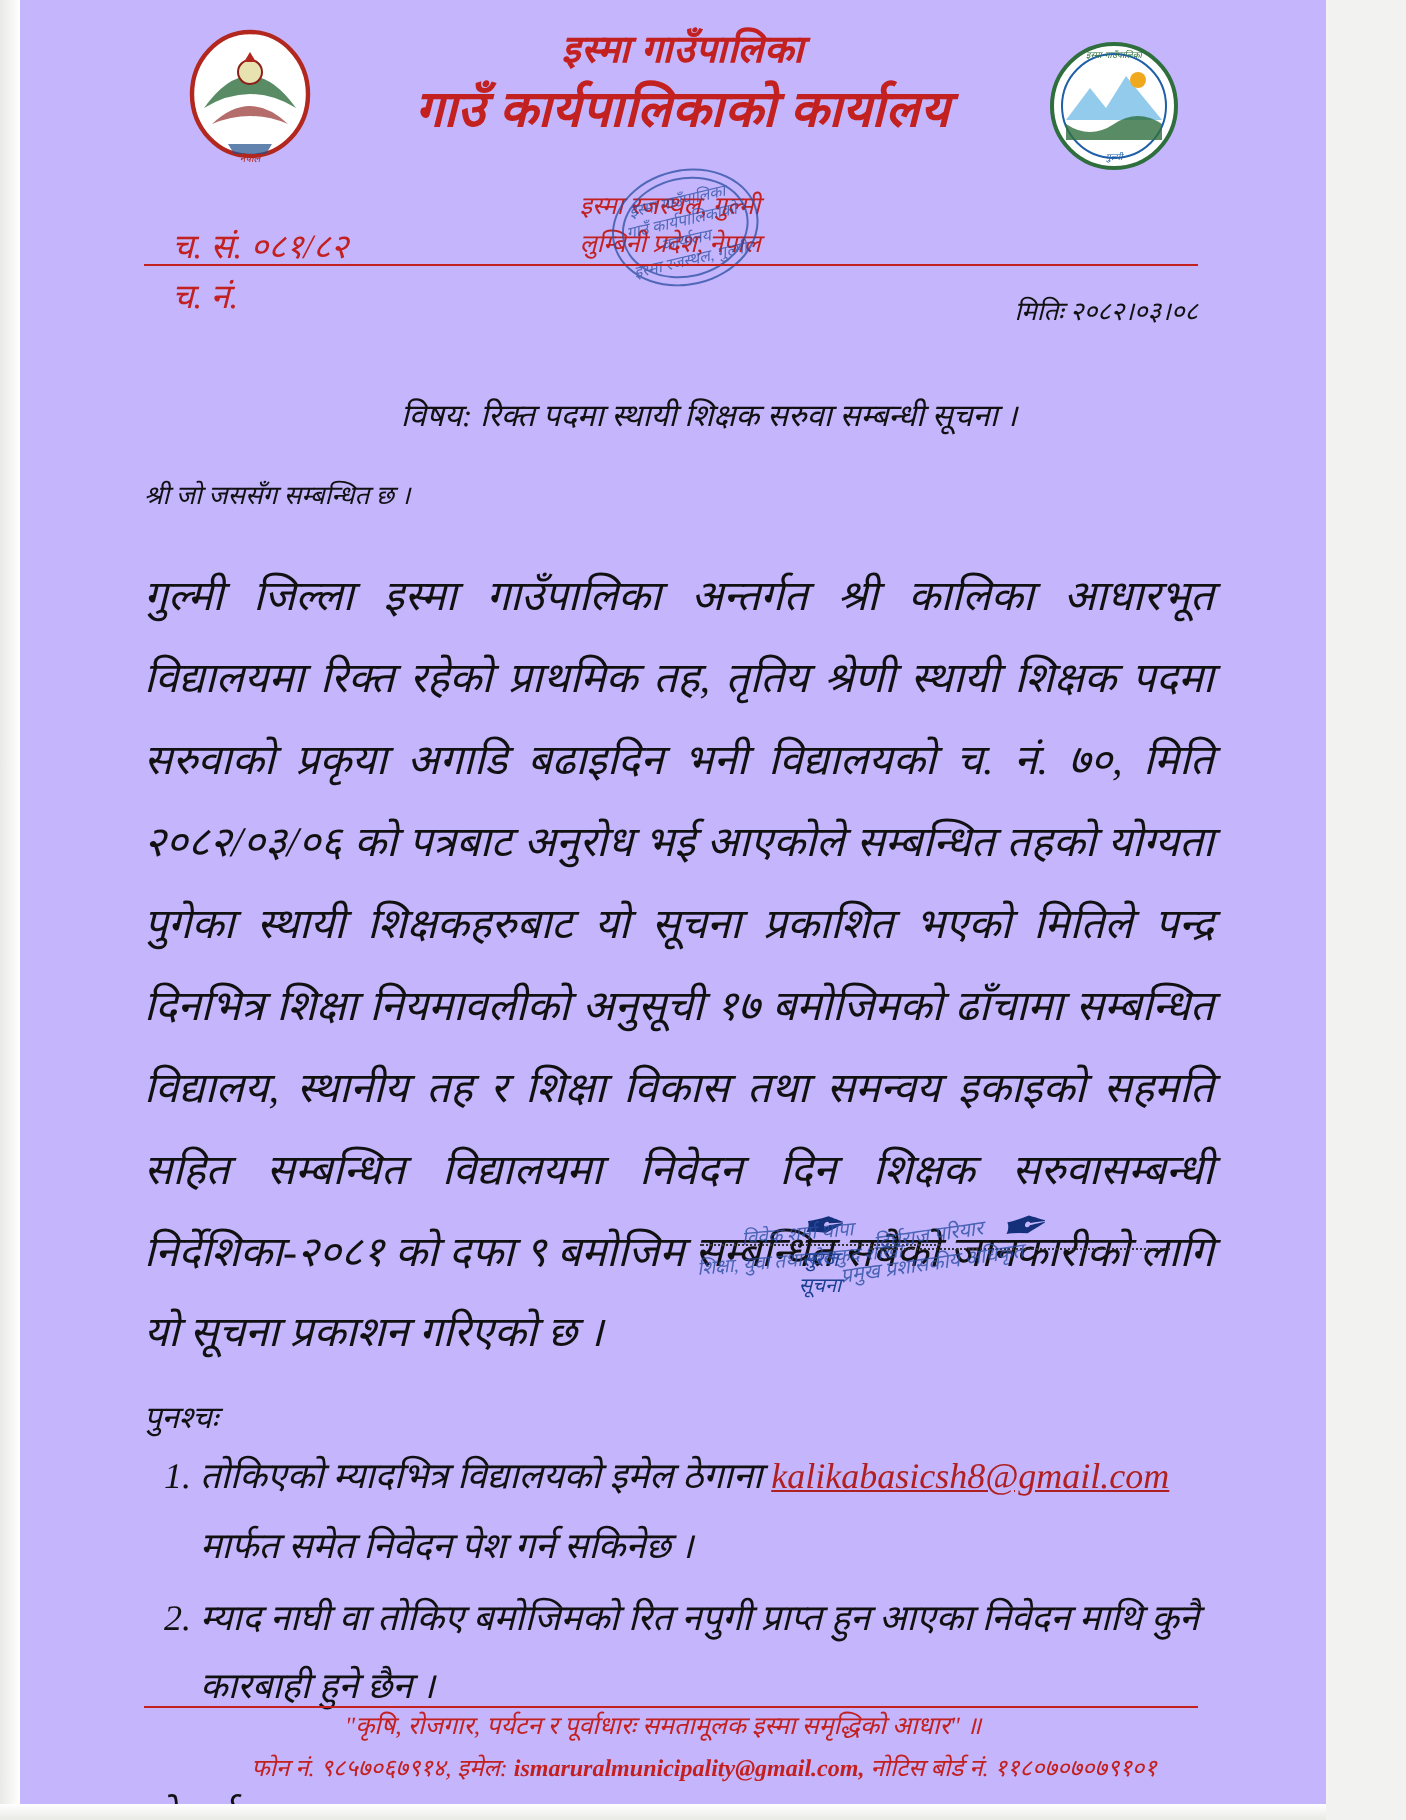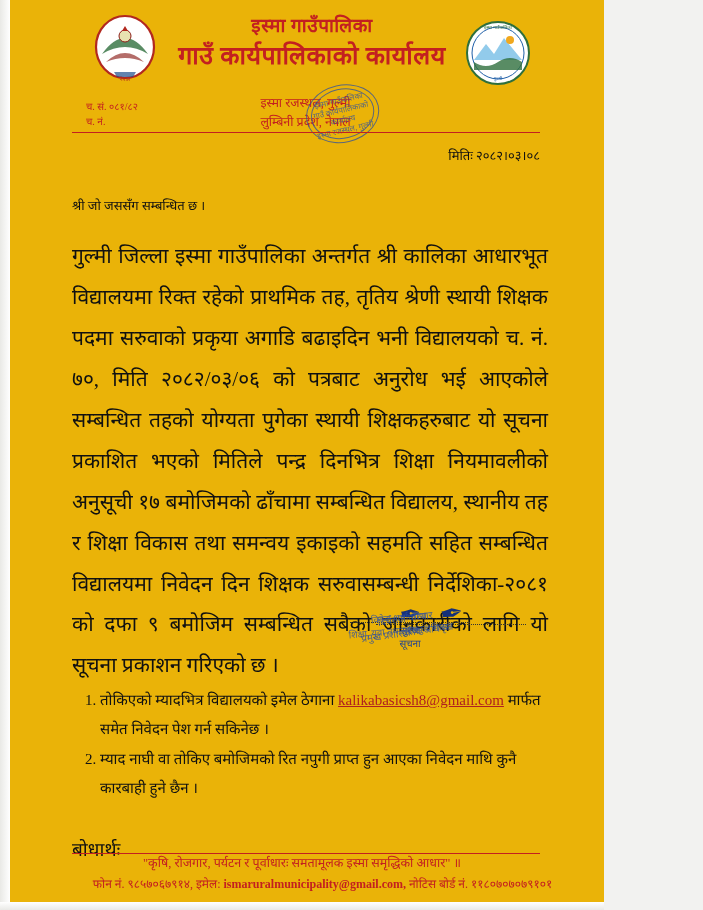--- a/index.html
+++ b/index.html
@@ -2,26 +2,27 @@
 <html><head>
 <meta charset="utf-8">
 <style>
   html, body {
     margin: 0;
     padding: 0;
     background: #f2f2f0;
   }
   .page {
     position: relative;
-    width: 604px;
+    width: 663px;
     height: 910px;
-    background: #eab308;
+    background: #c4b5fd;
     overflow: hidden;
     font-family: "Liberation Serif", "DejaVu Serif", serif;
     color: #111;
+    font-style: italic;
   }
   
   .header {
     position: relative;
     height: 140px;
   }
   .emblem-left {
     position: absolute;
     left: 92px;
     top: 14px;
@@ -55,23 +56,23 @@
     color: #c32020;
     font-size: 25px;
     font-weight: bold;
     letter-spacing: .5px;
     line-height: 1.3;
     margin-top: 2px;
   }
   .ref-left {
     position: absolute;
     left: 86px;
-    top: 100px;
-    color: #c32020;
-    font-size: 10px;
+    top: 112px;
+    color: #c32020;
+    font-size: 17px;
     line-height: 1.45;
   }
   .addr-center {
     position: absolute;
     left: 50%;
     transform: translateX(-46%);
     top: 94px;
     color: #c32020;
     font-size: 12.5px;
     line-height: 1.5;
@@ -149,21 +150,21 @@
     text-align: justify;
   }
   .again-label {
     font-size: 15.5px;
     margin-top: 10px;
     margin-bottom: 2px;
   }
   ol.list {
     margin: 0 0 0 2px;
     padding-left: 26px;
-    font-size: 15px;
+    font-size: 18px;
     line-height: 1.9;
   }
   ol.list li { margin-bottom: 2px; }
   .mail-link {
     color: #b02020;
     text-decoration: underline;
   }
   .cc-label {
     font-size: 19px;
     margin-top: 34px;
@@ -329,25 +330,27 @@
       </div>
     </div>
 
     <div class="hr-red"></div>
   </div>
 
   <div class="doc-date">मितिः २०८२।०३।०८</div>
 
   <div class="body">
 
+    <div class="subject">विषय: रिक्त पदमा स्थायी शिक्षक सरुवा सम्बन्धी सूचना ।</div>
 
     <div class="salutation">श्री जो जससँग सम्बन्धित छ ।</div>
 
     <div class="para">गुल्मी जिल्ला इस्मा गाउँपालिका अन्तर्गत श्री कालिका आधारभूत विद्यालयमा रिक्त रहेको प्राथमिक तह, तृतिय श्रेणी स्थायी शिक्षक पदमा सरुवाको प्रकृया अगाडि बढाइदिन भनी विद्यालयको च. नं. ७०, मिति २०८२/०३/०६ को पत्रबाट अनुरोध भई आएकोले सम्बन्धित तहको योग्यता पुगेका स्थायी शिक्षकहरुबाट यो सूचना प्रकाशित भएको मितिले पन्द्र दिनभित्र शिक्षा नियमावलीको अनुसूची १७ बमोजिमको ढाँचामा सम्बन्धित विद्यालय, स्थानीय तह र शिक्षा विकास तथा समन्वय इकाइको सहमति सहित सम्बन्धित विद्यालयमा निवेदन दिन शिक्षक सरुवासम्बन्धी निर्देशिका-२०८१ को दफा ९ बमोजिम सम्बन्धित सबैको जानकारीको लागि यो सूचना प्रकाशन गरिएको छ ।</div>
 
+    <div class="again-label">पुनश्चः</div>
 
     <ol class="list">
       <li>
         <span>तोकिएको म्यादभित्र विद्यालयको इमेल ठेगाना </span><a class="mail-link" href="#">kalikabasicsh8@gmail.com</a><span> मार्फत समेत निवेदन पेश गर्न सकिनेछ ।</span>
       </li>
       <li>
         <span>म्याद नाघी वा तोकिए बमोजिमको रित नपुगी प्राप्त हुन आएका निवेदन माथि कुनै कारबाही हुने छैन ।</span>
       </li>
     </ol>
 

